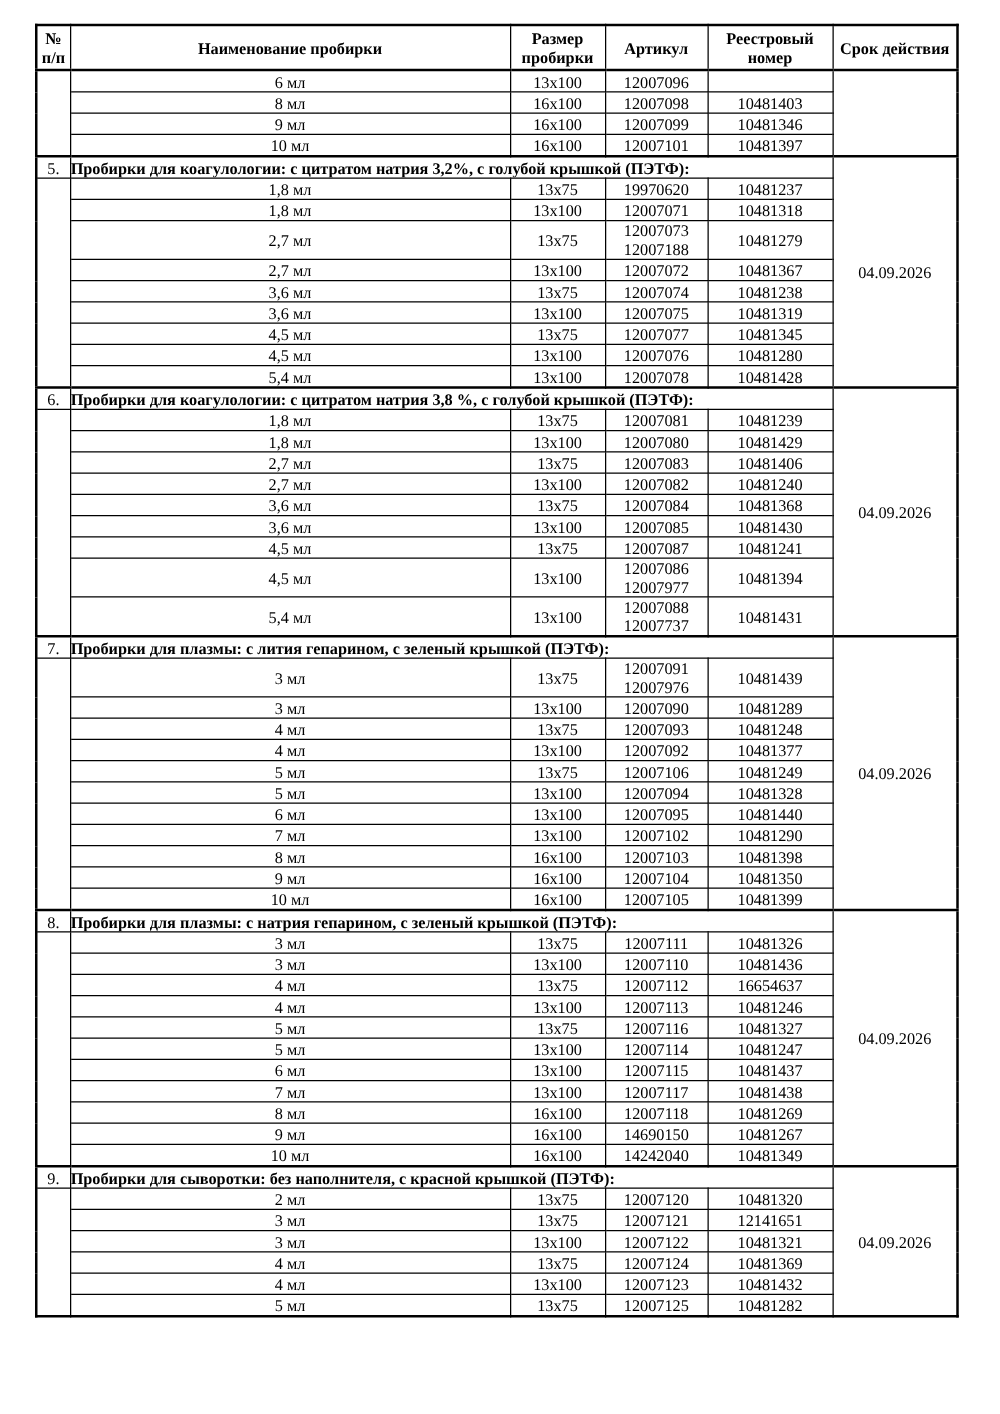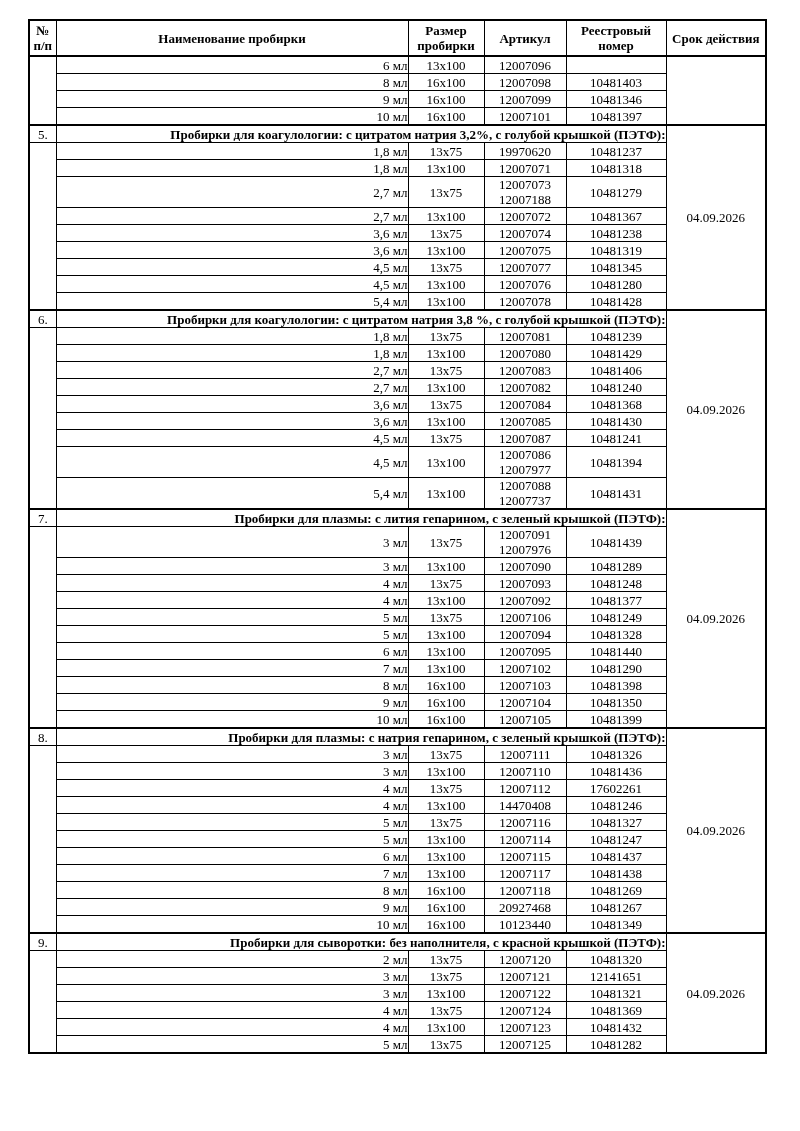--- a/index.html
+++ b/index.html
@@ -46,31 +46,31 @@
     height: 32px;
     border-bottom: 2px solid #000;
     padding: 1px 2px;
   }
   td.num {
     text-align: center;
     vertical-align: top;
     padding-top: 1px;
   }
   td.name {
-    text-align: right;
+    text-align: center;
     padding: 1px 2px 1px 4px;
     height: 16px;
     margin-top: 48px;
   }
   td.size, td.article, td.registry, td.date {
     text-align: center;
     padding: 1px 2px;
   }
   td.sec-title {
-    text-align: right;
+    text-align: left;
     font-weight: bold;
     padding: 1px 2px;
     height: 16px;
   }
   tr.sec-top td {
     border-top: 2px solid #000;
   }
   td.article div {
     line-height: 15px;
     text-align: center;
@@ -409,27 +409,27 @@
             <div>12007110</div>
           </td>
           <td class="registry">10481436</td>
         </tr>
         <tr>
           <td class="name">4 мл</td>
           <td class="size">13x75</td>
           <td class="article">
             <div>12007112</div>
           </td>
-          <td class="registry">17602261</td>
+          <td class="registry">16654637</td>
         </tr>
         <tr>
           <td class="name">4 мл</td>
           <td class="size">13x100</td>
           <td class="article">
-            <div>14470408</div>
+            <div>12007113</div>
           </td>
           <td class="registry">10481246</td>
         </tr>
         <tr>
           <td class="name">5 мл</td>
           <td class="size">13x75</td>
           <td class="article">
             <div>12007116</div>
           </td>
           <td class="registry">10481327</td>
@@ -463,29 +463,29 @@
           <td class="size">16x100</td>
           <td class="article">
             <div>12007118</div>
           </td>
           <td class="registry">10481269</td>
         </tr>
         <tr>
           <td class="name">9 мл</td>
           <td class="size">16x100</td>
           <td class="article">
-            <div>20927468</div>
+            <div>14690150</div>
           </td>
           <td class="registry">10481267</td>
         </tr>
         <tr>
           <td class="name">10 мл</td>
           <td class="size">16x100</td>
           <td class="article">
-            <div>10123440</div>
+            <div>14242040</div>
           </td>
           <td class="registry">10481349</td>
         </tr>
         <tr class="sec-top">
           <td class="num">9.</td>
           <td class="sec-title" colspan="4">Пробирки для сыворотки: без наполнителя, с красной крышкой (ПЭТФ):</td>
           <td class="date" rowspan="7">04.09.2026</td>
         </tr>
         <tr>
           <td class="num" rowspan="6"></td>

